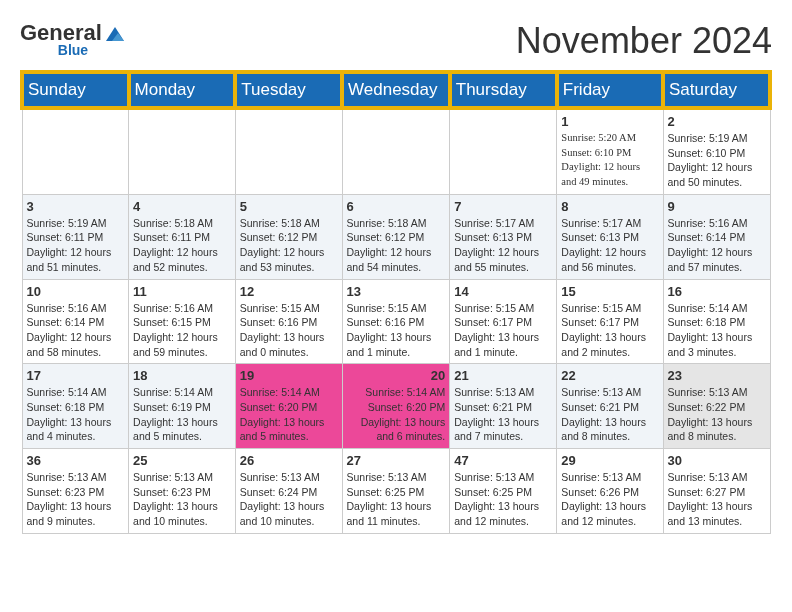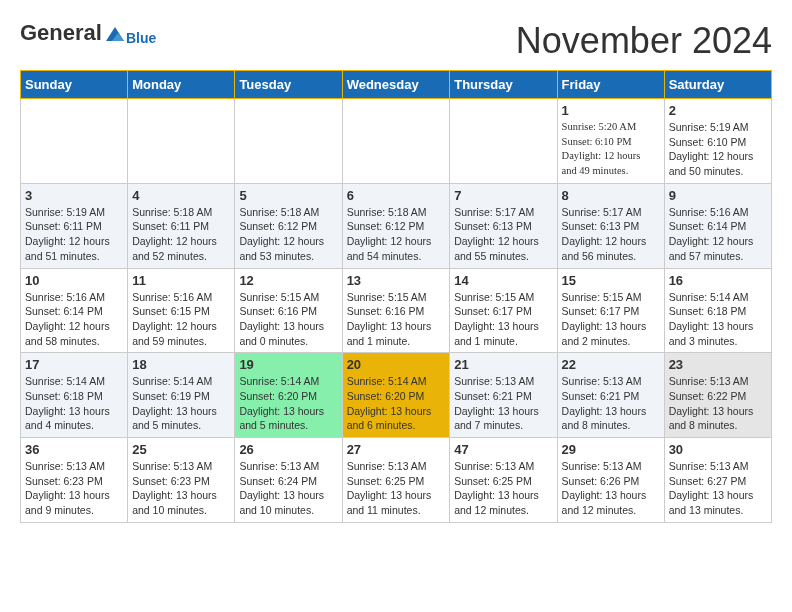--- a/index.html
+++ b/index.html
@@ -11,22 +11,22 @@
       padding: 20px;
     }
     .header-section {
       display: flex;
       align-items: flex-start;
       justify-content: space-between;
       margin-bottom: 8px;
     }
     .logo {
       display: flex;
-      flex-direction: row;
-      align-items: flex-end;
+      flex-direction: column;
+      align-items: center;
     }
     .logo-row {
       display: flex;
       align-items: center;
     }
     .title-section {
       text-align: right;
     }
     .month-title {
       font-size: 36px;
@@ -41,23 +41,23 @@
     .calendar {
       width: 100%;
       border-collapse: collapse;
       font-size: 11px;
     }
     .calendar th {
       background-color: #1a6bb5;
       color: #fff;
       padding: 6px 4px;
       text-align: left;
-      font-size: 13px;
-      font-weight: bold;
-      border: 1px solid #eab308;
+      font-size: 17px;
+      font-weight: normal;
+      border: 4px solid #eab308;
     }
     .calendar td {
       border: 1px solid #ccc;
       vertical-align: top;
       padding: 4px;
       width: 108px;
       min-height: 80px;
       background: #fff;
     }
     .calendar tr:nth-child(even) td {
@@ -242,28 +242,28 @@
 Daylight: 13 hours
 and 4 minutes.</div>
         </td>
         <td style="background: rgb(240, 244, 248);">
           <span class="day-number">18</span>
           <div class="day-info" style="white-space: pre-line;">Sunrise: 5:14 AM
 Sunset: 6:19 PM
 Daylight: 13 hours
 and 5 minutes.</div>
         </td>
-        <td style="background: #86efac;">
+        <td style="background: #ec4899;">
           <span class="day-number">19</span>
           <div class="day-info" style="white-space: pre-line;">Sunrise: 5:14 AM
 Sunset: 6:20 PM
 Daylight: 13 hours
 and 5 minutes.</div>
         </td>
-        <td style="background: #eab308;">
+        <td style="background: #ec4899; text-align: right;">
           <span class="day-number">20</span>
           <div class="day-info" style="white-space: pre-line;">Sunrise: 5:14 AM
 Sunset: 6:20 PM
 Daylight: 13 hours
 and 6 minutes.</div>
         </td>
         <td style="background: rgb(240, 244, 248);">
           <span class="day-number">21</span>
           <div class="day-info" style="white-space: pre-line;">Sunrise: 5:13 AM
 Sunset: 6:21 PM

